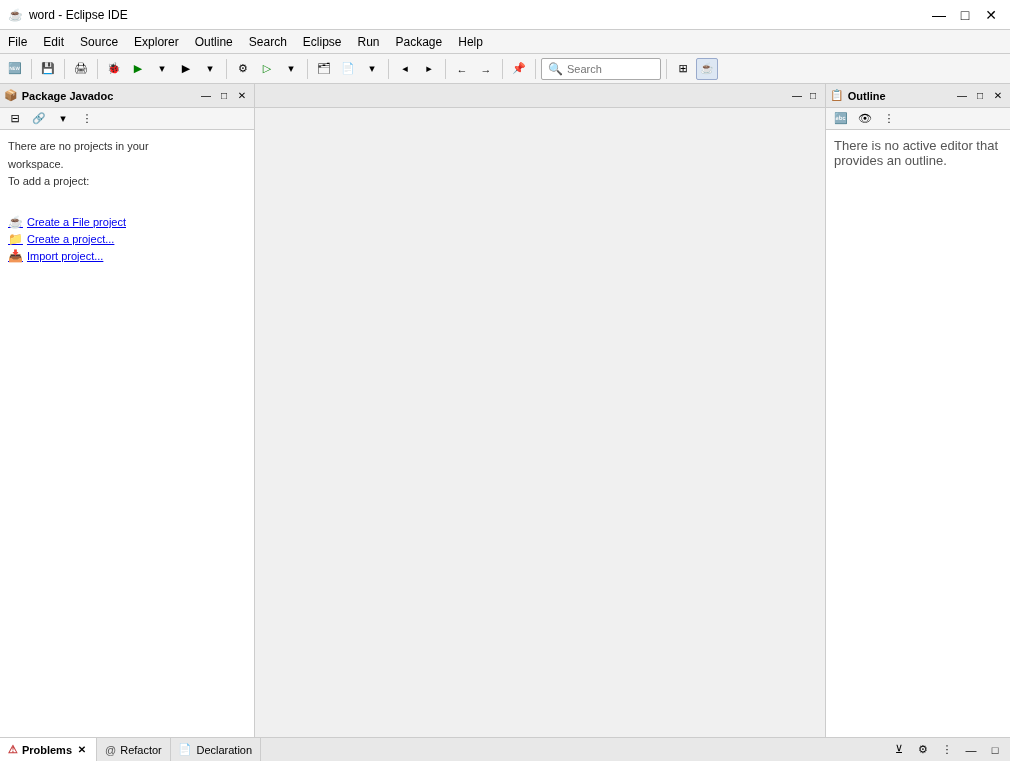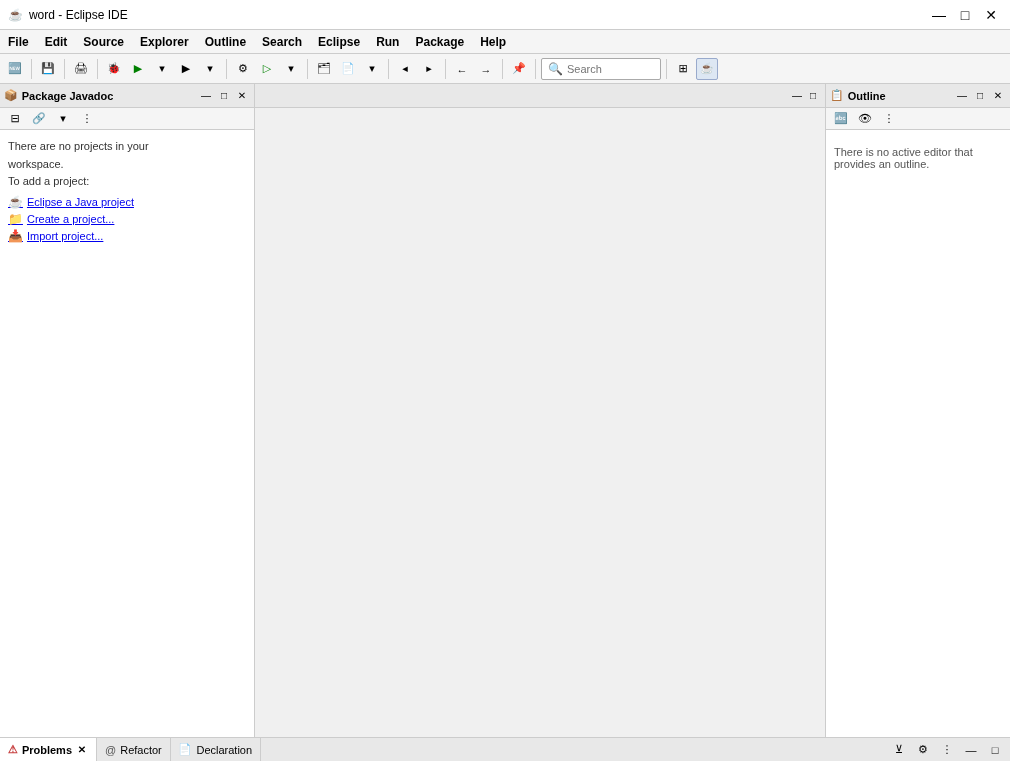--- a/index.html
+++ b/index.html
@@ -24,21 +24,20 @@
       font-size: 14px; display: flex; align-items: center; justify-content: center;
     }
 
     
     #menu-bar {
       background: #f5f5f5;
       height: 24px;
       display: flex;
       align-items: center;
       border-bottom: 1px solid #ccc;
-      font-weight: bold;
     }
     .menu-item {
       padding: 2px 8px;
       cursor: pointer;
       height: 100%;
       display: flex;
       align-items: center;
       font-size: 12px;
     }
 
@@ -100,21 +99,21 @@
       background: none; border: none; cursor: pointer;
       font-size: 10px; display: flex; align-items: center; justify-content: center;
     }
     .panel-toolbar {
       height: 22px;
       background: #f5f5f5;
       border-bottom: 1px solid #ccc;
       display: flex; align-items: center; padding: 0 4px; gap: 2px;
     }
     .panel-content { padding: 8px; flex: 1; }
-    .panel-no-projects { color: #333; font-size: 11px; line-height: 1.6; margin-bottom: 4px; }
+    .panel-no-projects { color: #333; font-size: 11px; line-height: 1.6; margin-bottom: 24px; }
     .project-link { color: #0000ee; text-decoration: underline; cursor: pointer; font-size: 11px; display: flex; align-items: center; gap: 4px; margin: 3px 0; }
 
     
     #editor-area {
       flex: 1;
       background: #f0f0f0;
       display: flex;
       flex-direction: column;
     }
     .editor-header {
@@ -130,21 +129,21 @@
 
     
     #outline {
       width: 185px;
       background: white;
       border-left: 1px solid #ccc;
       display: flex;
       flex-direction: column;
       flex-shrink: 0;
     }
-    .outline-content { padding: 8px; color: #555; font-size: 11px; margin-top: 8px; }
+    .outline-content { padding: 8px; color: #555; font-size: 13px; }
 
     
     #bottom-panel {
       height: 160px;
       background: white;
       border-top: 1px solid #ccc;
       display: flex;
       flex-direction: column;
     }
     #bottom-panel-header {
@@ -254,21 +253,21 @@
       <button class="tb-btn" title="Link with Editor">🔗</button>
       <button class="tb-btn" title="View Menu">▾</button>
       <button class="tb-btn" title="More Options">⋮</button>
     </div>
     <div class="panel-content">
       <div class="panel-no-projects">
         There are no projects in your<br>workspace.<br>To add a project:
       </div>
       <div class="project-link">
         <span style="font-size:12px;">☕</span>
-        <span>Eclipse a Java project</span>
+        <span>Create a File project</span>
       </div>
       <div class="project-link">
         <span style="font-size:12px;">📁</span>
         <span>Create a project...</span>
       </div>
       <div class="project-link">
         <span style="font-size:12px;">📥</span>
         <span>Import project...</span>
       </div>
     </div>

